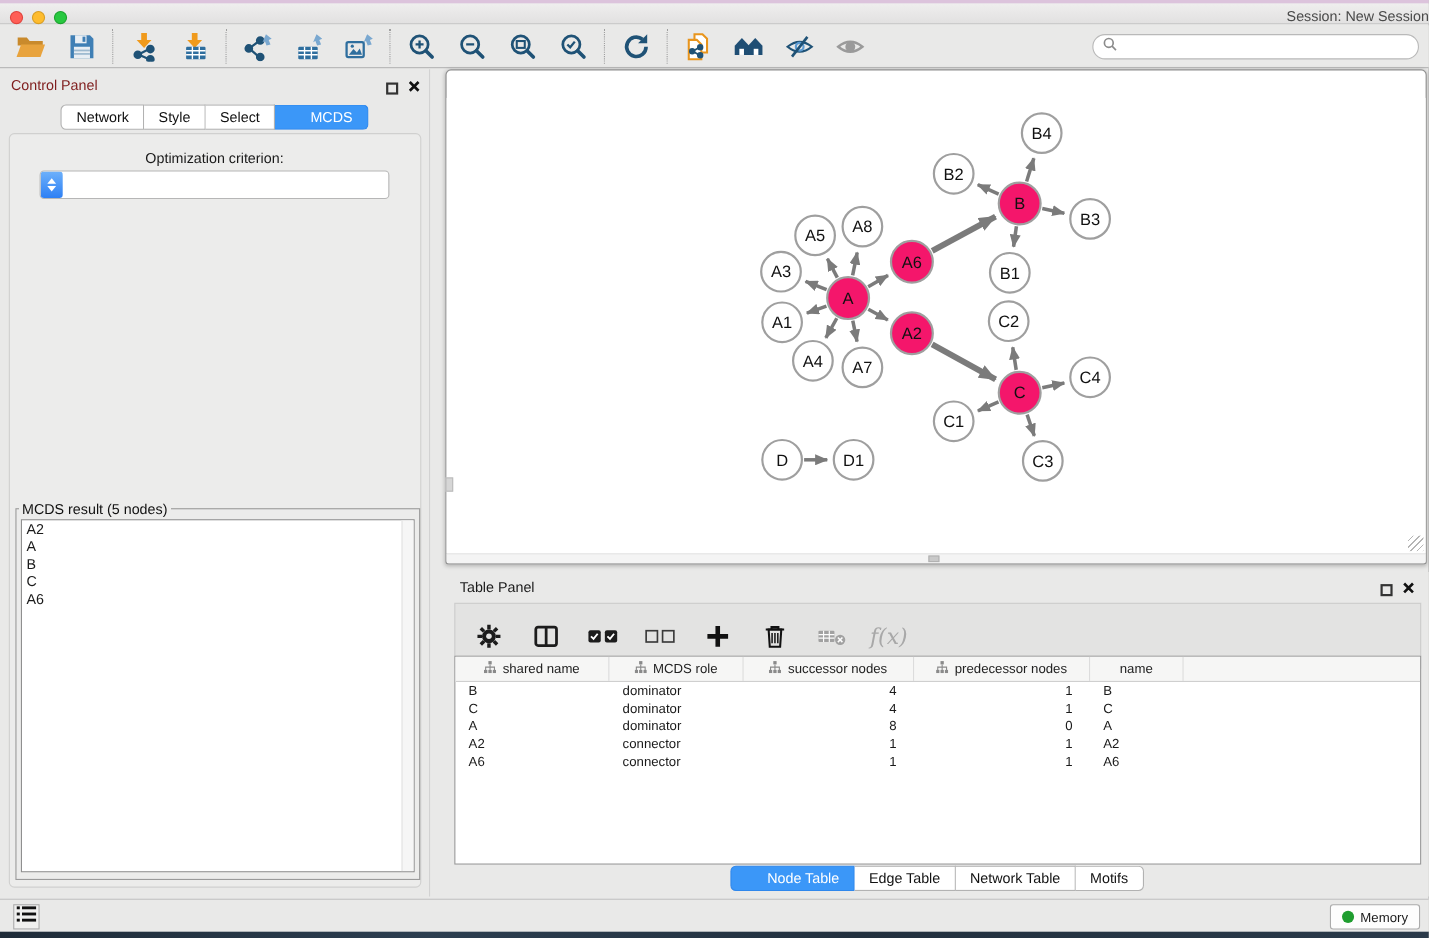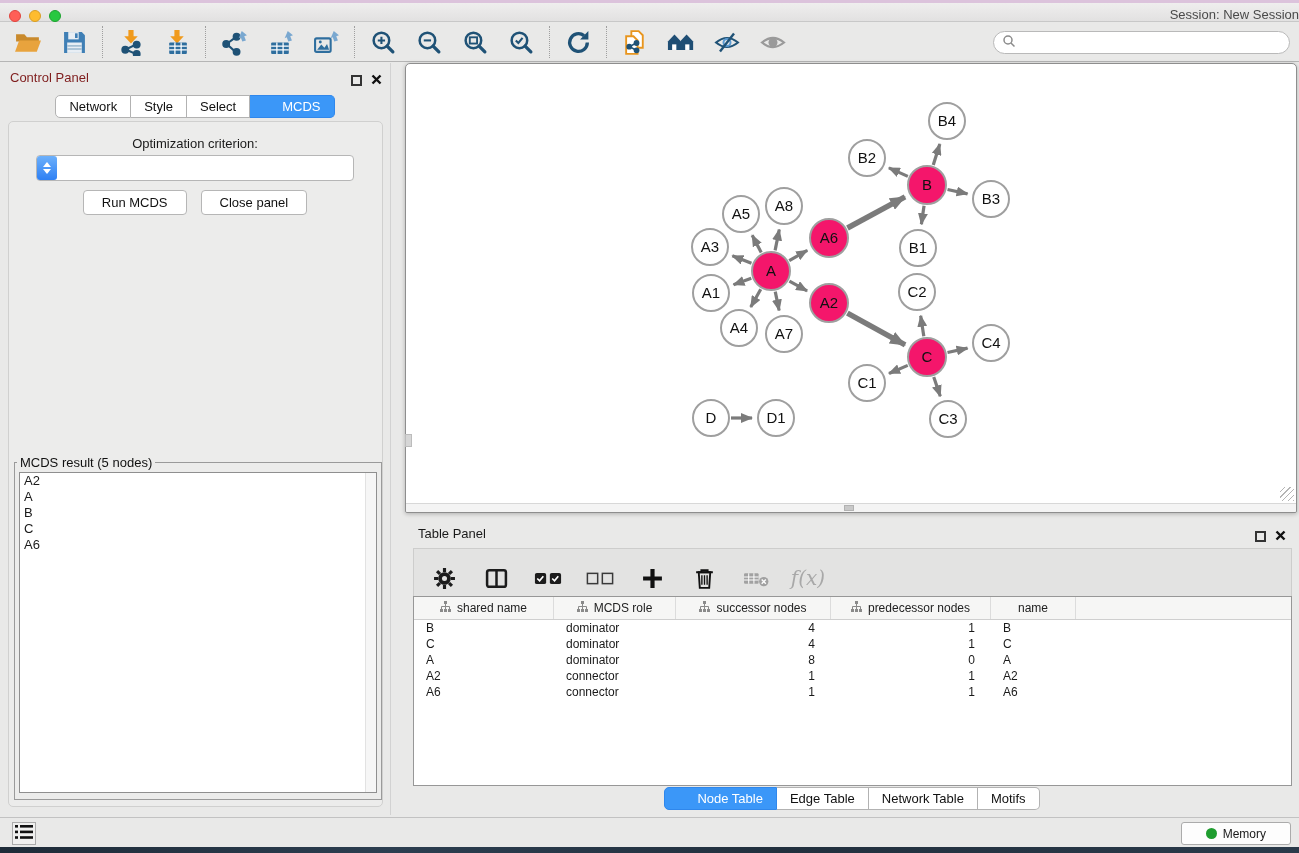--- a/index.html
+++ b/index.html
@@ -102,21 +102,21 @@
   .td.num { text-align:right; padding-right:16px; padding-left:0; }
   .tp-tabs { position:absolute; left:0; width:100%; top:267px; display:flex; justify-content:center; }
 
   
   .statusbar { position:absolute; left:0; top:817px; width:1299px; height:30px;
     background:#e9e9e8; border-top:1px solid #c2c2c2; }
   .list-btn { position:absolute; left:12px; top:4px; width:24px; height:23px; background:#f0f0ef;
     border:1px solid #ababab; display:flex; align-items:center; justify-content:center; }
   .memory-btn { position:absolute; right:8px; top:4px; height:23px; background:#fdfdfd;
     border:1px solid #ababab; border-radius:3px; display:flex; align-items:center; gap:6px;
-    padding:0 24px; font-size:12px; }
+    padding:0 10px; font-size:12px; }
   .mem-dot { width:11px; height:11px; border-radius:50%; }
   .desktop-strip { position:absolute; left:0; top:847px; width:1299px; height:6px;
     background:linear-gradient(90deg,#1e2b38,#2c3e50 30%,#22303e 60%,#2a3a4a); }
 </style>
 </head>
 <body>
 
 <div class="app">
 
   <div class="mac-titlebar">
@@ -312,24 +312,20 @@
         <span class="tab">Select</span>
         <span class="tab selected" style="background: rgb(59, 151, 248);">MCDS</span>
       </div>
     <div class="cp-card"></div>
     <div class="opt-label">Optimization criterion:</div>
     <div class="dropdown">
       <span class="dd-stepper">
           <span class="up"></span>
           <span class="down"></span>
         </span>
-    </div>
-    <div class="cp-buttons">
-      <button class="btn">Run MCDS</button>
-      <button class="btn">Close panel</button>
     </div>
     <fieldset class="mcds-fieldset">
       <legend>MCDS result (5 nodes)</legend>
       <div class="mcds-list" id="mcds-list">
         <div class="mcds-scroll"></div>
       <div class="mcds-item">A2</div>
           <div class="mcds-item">A</div>
           <div class="mcds-item">B</div>
           <div class="mcds-item">C</div>
           <div class="mcds-item">A6</div>

